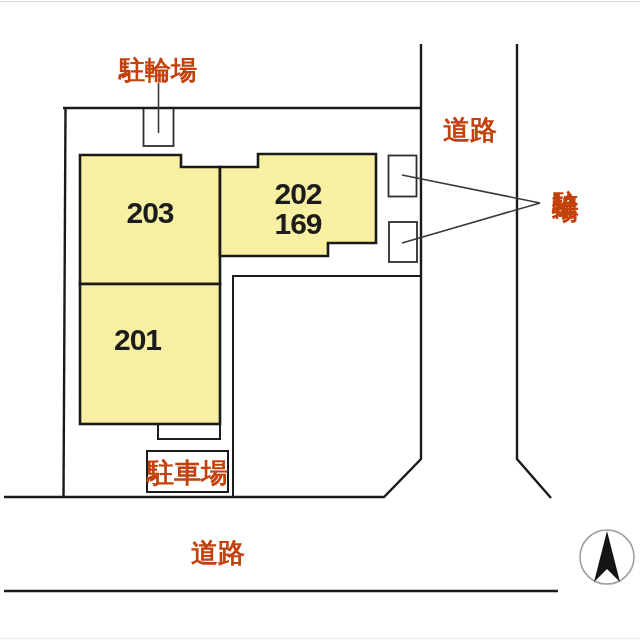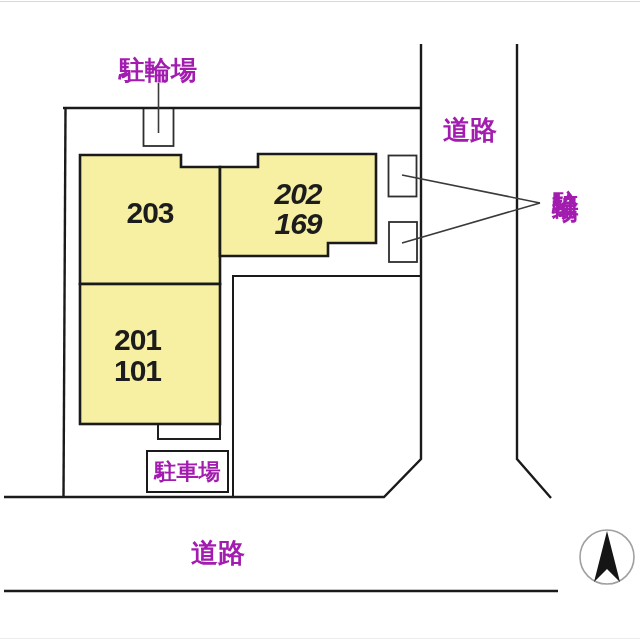--- a/index.html
+++ b/index.html
@@ -39,46 +39,46 @@
   .units {
     text-align: center;
     font-size: 30px;
     line-height: 30px;
     font-weight: bold;
     letter-spacing: -1px;
     color: #1c1c1c;
   }
   .units .line { display: block; }
   #units-203 { left: 80px;  top: 198px; width: 140px; }
-  #units-202 { left: 220px; top: 179px; width: 156px; font-style: italic; }
+  #units-202 { left: 220px; top: 179px; width: 156px; }
   #units-201 { left: 80px;  top: 324px; width: 115px; line-height: 31px; }
 
   .kanji {
     font-weight: 600;
-    color: #a21caf;
+    color: #c2410c;
   }
   #label-bicycle-top { left: 117px; top: 53px;  width: 82px; font-size: 26px; text-align: center; }
   #label-road-right  { left: 441px; top: 112px; width: 58px; font-size: 27px; text-align: center; }
   #label-road-bottom { left: 189px; top: 535px; width: 58px; font-size: 27px; text-align: center; }
   #label-bicycle-right {
     left: 549px; top: 168px;
     font-size: 26px;
     letter-spacing: 4px;
     writing-mode: vertical-rl;
     text-orientation: upright;
   }
   #parking-box {
     left: 146px; top: 450px;
     width: 79px; height: 39px;
     border: 2px solid #1a1a1a;
     background: #ffffff;
     display: flex;
-    align-items: center;
+    align-items: flex-end;
     justify-content: center;
-    font-size: 22px;
+    font-size: 27px;
     font-family: Liberation Serif, serif;
   }
 
   
   .boundary   { fill: none; stroke: #1a1a1a; stroke-width: 2.4; }
   .boundary-thin { fill: none; stroke: #1a1a1a; stroke-width: 2; }
   .bldg       { stroke: #1a1a1a; stroke-width: 2.6; }
   .smallrect  { fill: #ffffff; stroke: #2e2e2e; stroke-width: 1.8; }
   .porch      { fill: #ffffff; stroke: #1f1f1f; stroke-width: 2; }
   .leader     { fill: none; stroke: #3a3a3a; stroke-width: 1.6; }
@@ -125,21 +125,20 @@
 
   <div class="txt units" id="units-203">
     <span class="line">203</span>
   </div>
   <div class="txt units" id="units-202">
     <span class="line">202</span>
     <span class="line">169</span>
   </div>
   <div class="txt units" id="units-201">
     <span class="line">201</span>
-    <span class="line">101</span>
   </div>
 
   <div class="txt kanji" id="label-bicycle-top">駐輪場</div>
   <div class="txt kanji" id="label-road-right">道路</div>
   <div class="txt kanji" id="label-road-bottom">道路</div>
   <div class="txt kanji" id="label-bicycle-right">駐輪場</div>
 
   <div class="txt kanji" id="parking-box">
     <span>駐車場</span>
   </div>

